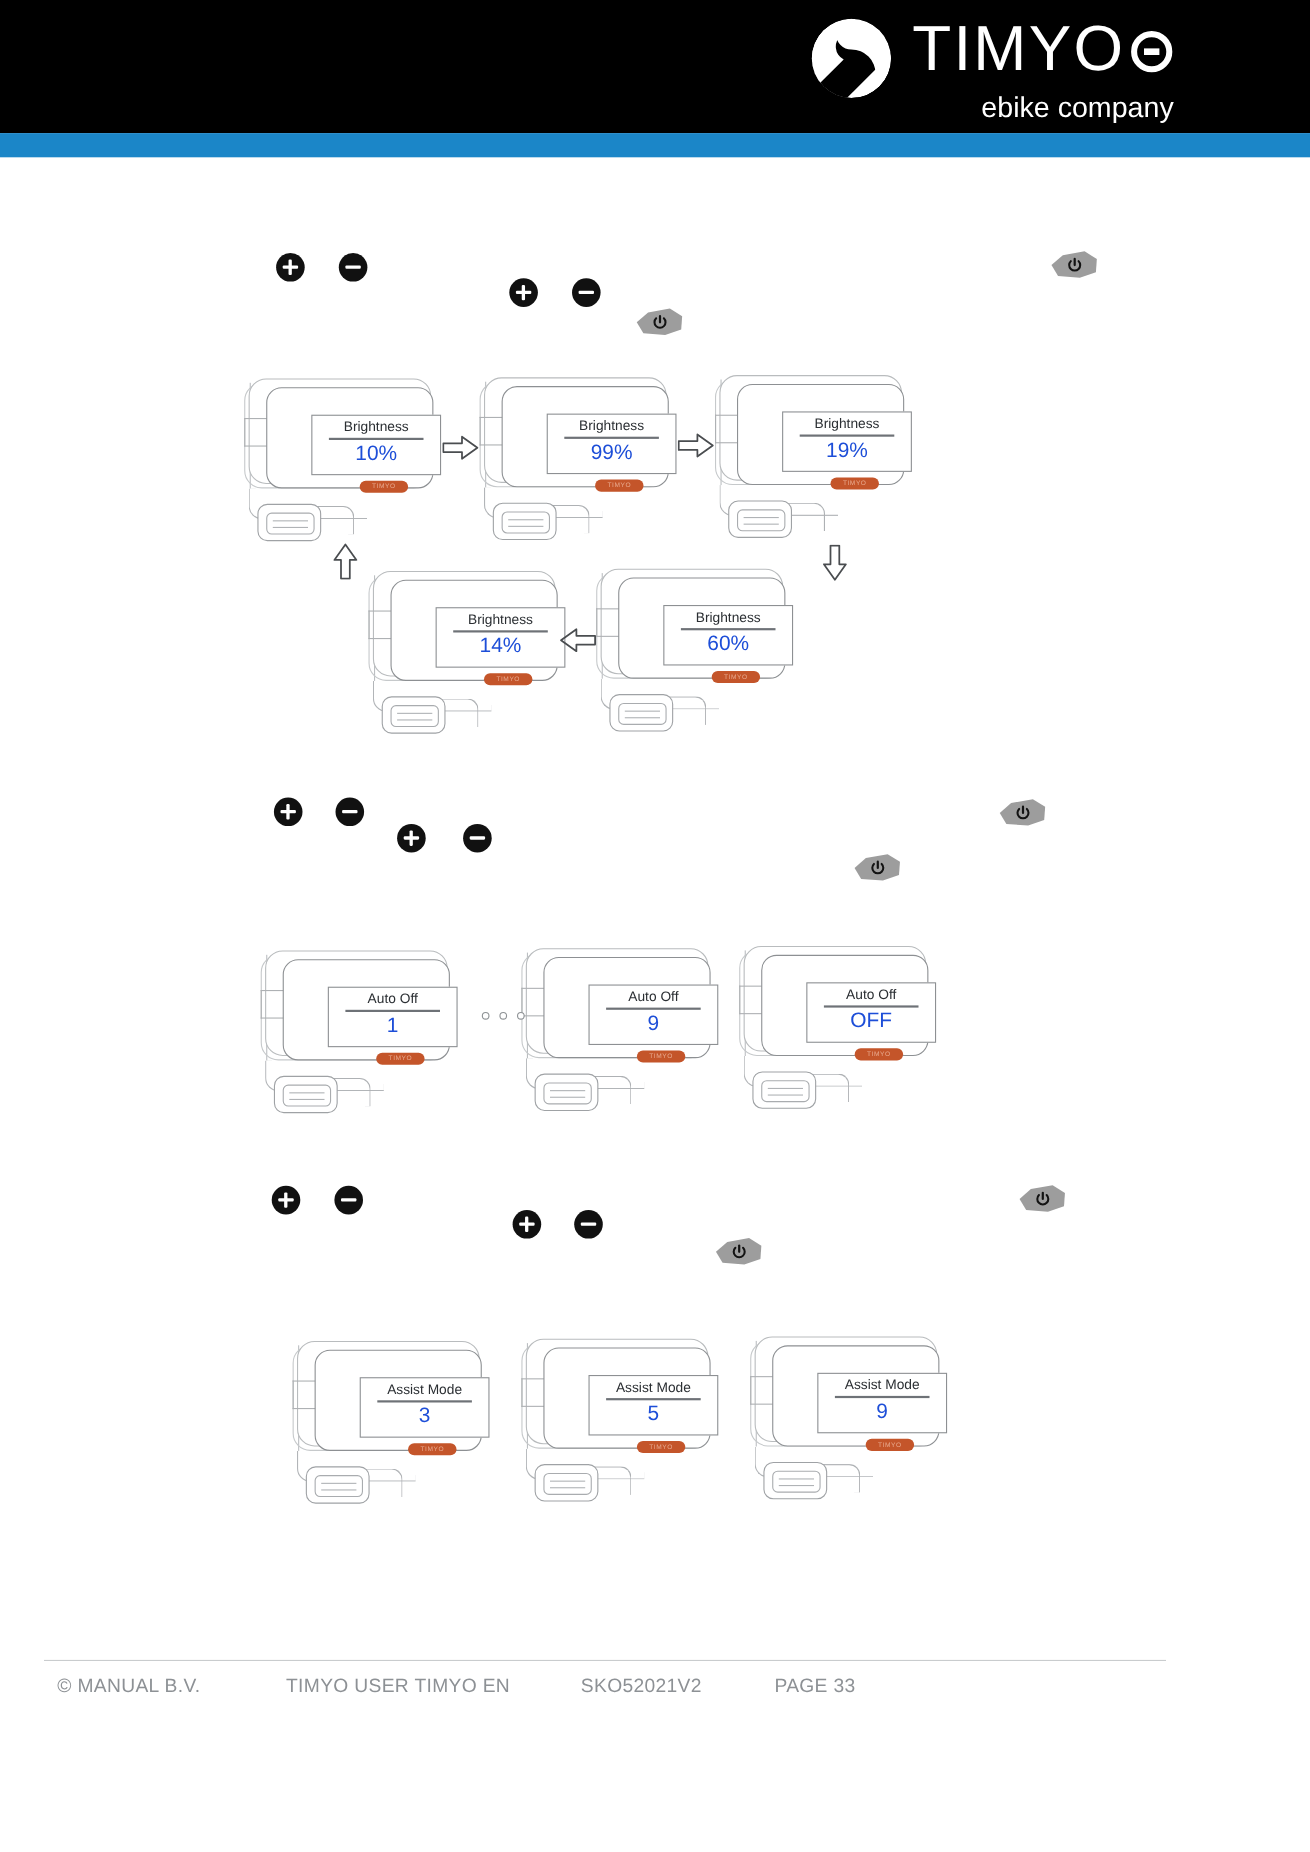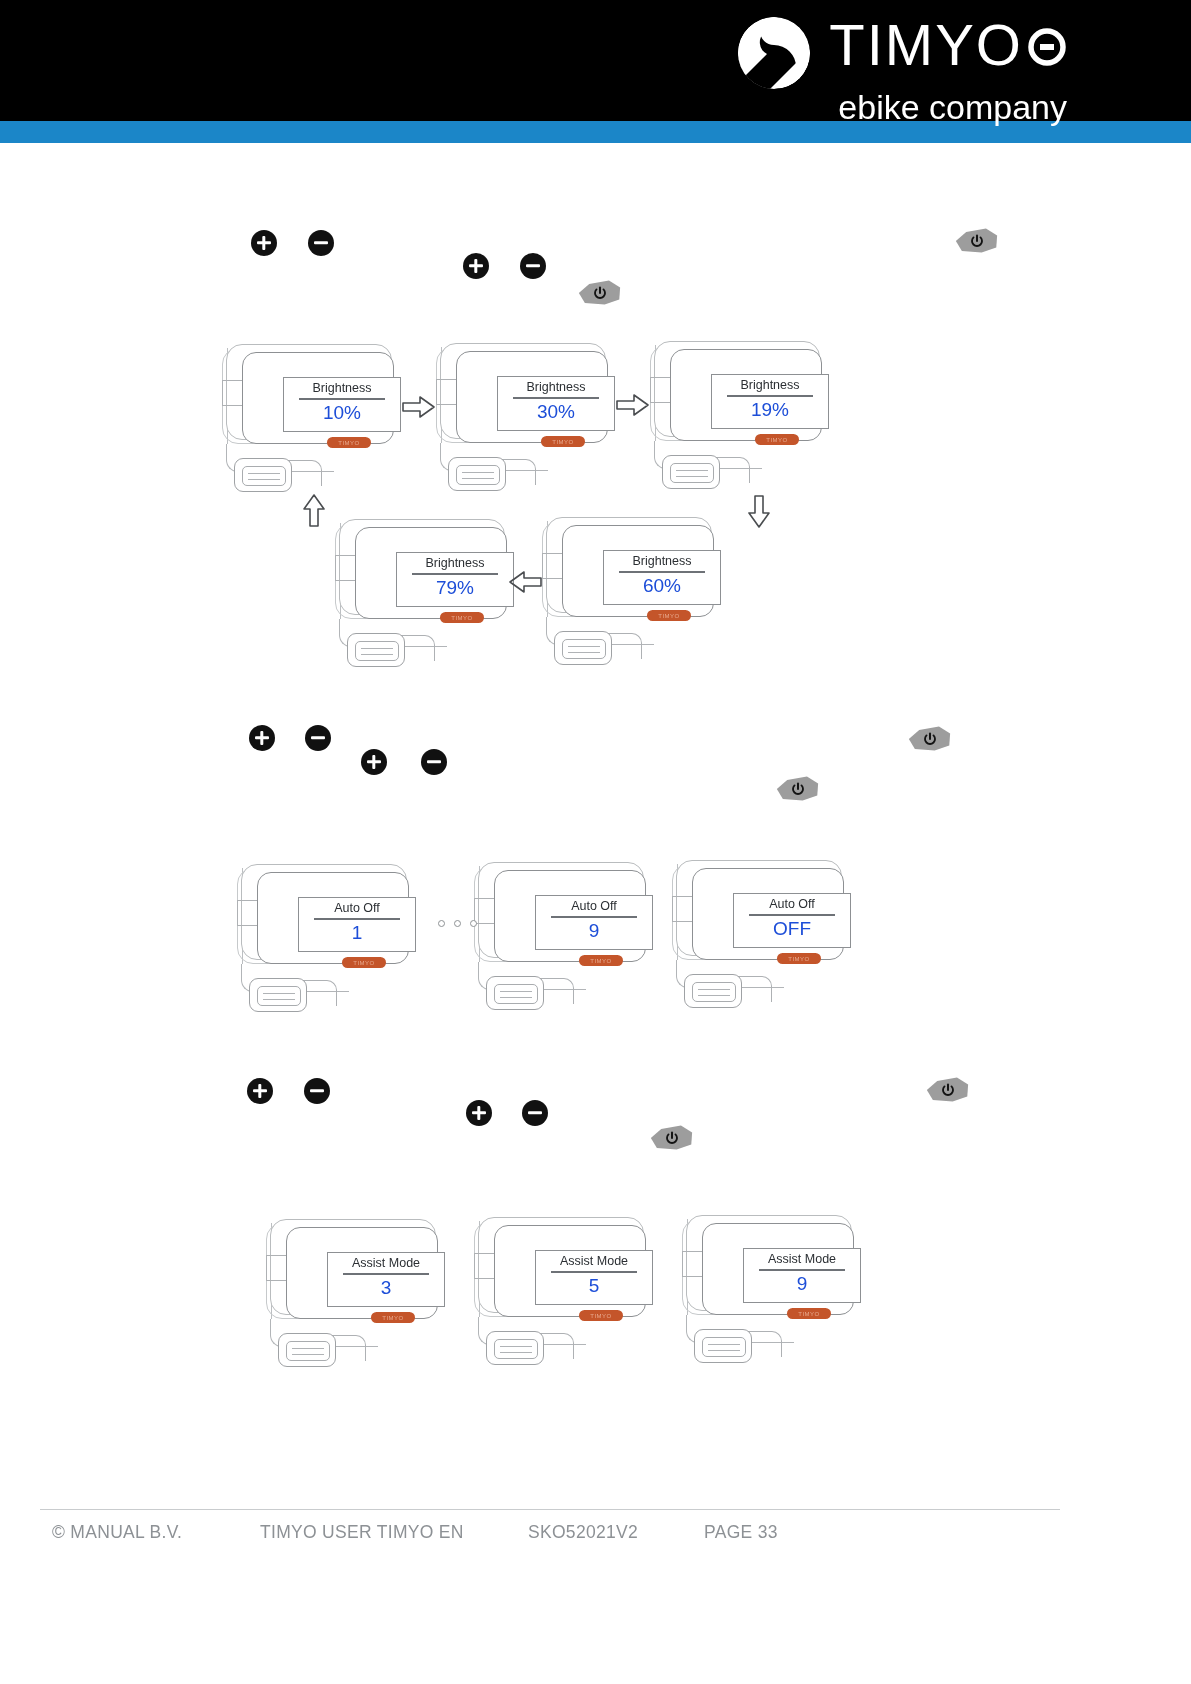--- a/index.html
+++ b/index.html
@@ -26,21 +26,21 @@
     display:flex; align-items:flex-start; gap:18px;
   }
   .logo-mark { width:74px; height:74px; position:relative; flex:0 0 auto; }
   .logo-text-block { display:flex; flex-direction:column; align-items:flex-end; }
   .logo-word {
     color:#ffffff; font-size:58px; letter-spacing:2px; line-height:58px;
     font-family:"Liberation Sans", sans-serif; font-weight:400;
     display:flex; align-items:center;
   }
   .logo-sub {
-    color:#ffffff; font-size:34px; line-height:30px; margin-top:18px;
+    color:#ffffff; font-size:26px; line-height:30px; margin-top:8px;
     font-family:"Liberation Sans", sans-serif; font-weight:400;
   }
 
   
   .page { position:absolute; left:0; top:143px; width:1026px; height:1541px; }
 
   
   .icon-pm {
     position:absolute; width:26px; height:26px; border-radius:50%;
     background:#111111;
@@ -260,21 +260,21 @@
         <div class="d-rail"></div>
         <div class="d-arm"></div>
         <div class="d-pad-tail"></div>
         <div class="d-pad">
           <div class="d-pad-in"></div>
         </div>
         <div class="d-bezel">
           <div class="d-screen">
             <div class="d-title">Brightness</div>
             <div class="d-rule"></div>
-            <div class="d-value">30%</div>
+            <div class="d-value">99%</div>
           </div>
           <div class="d-pill">
             <span>TIMYO</span>
           </div>
         </div>
       </div>
       <div class="display" style="left: 648px; top: 194px;">
         <div class="d-rail-line"></div>
         <div class="d-shell-back2"></div>
         <div class="d-shell-back"></div>
@@ -302,21 +302,21 @@
         <div class="d-rail"></div>
         <div class="d-arm"></div>
         <div class="d-pad-tail"></div>
         <div class="d-pad">
           <div class="d-pad-in"></div>
         </div>
         <div class="d-bezel">
           <div class="d-screen">
             <div class="d-title">Brightness</div>
             <div class="d-rule"></div>
-            <div class="d-value">79%</div>
+            <div class="d-value">14%</div>
           </div>
           <div class="d-pill">
             <span>TIMYO</span>
           </div>
         </div>
       </div>
       <div class="display" style="left: 540px; top: 370px;">
         <div class="d-rail-line"></div>
         <div class="d-shell-back2"></div>
         <div class="d-shell-back"></div>

